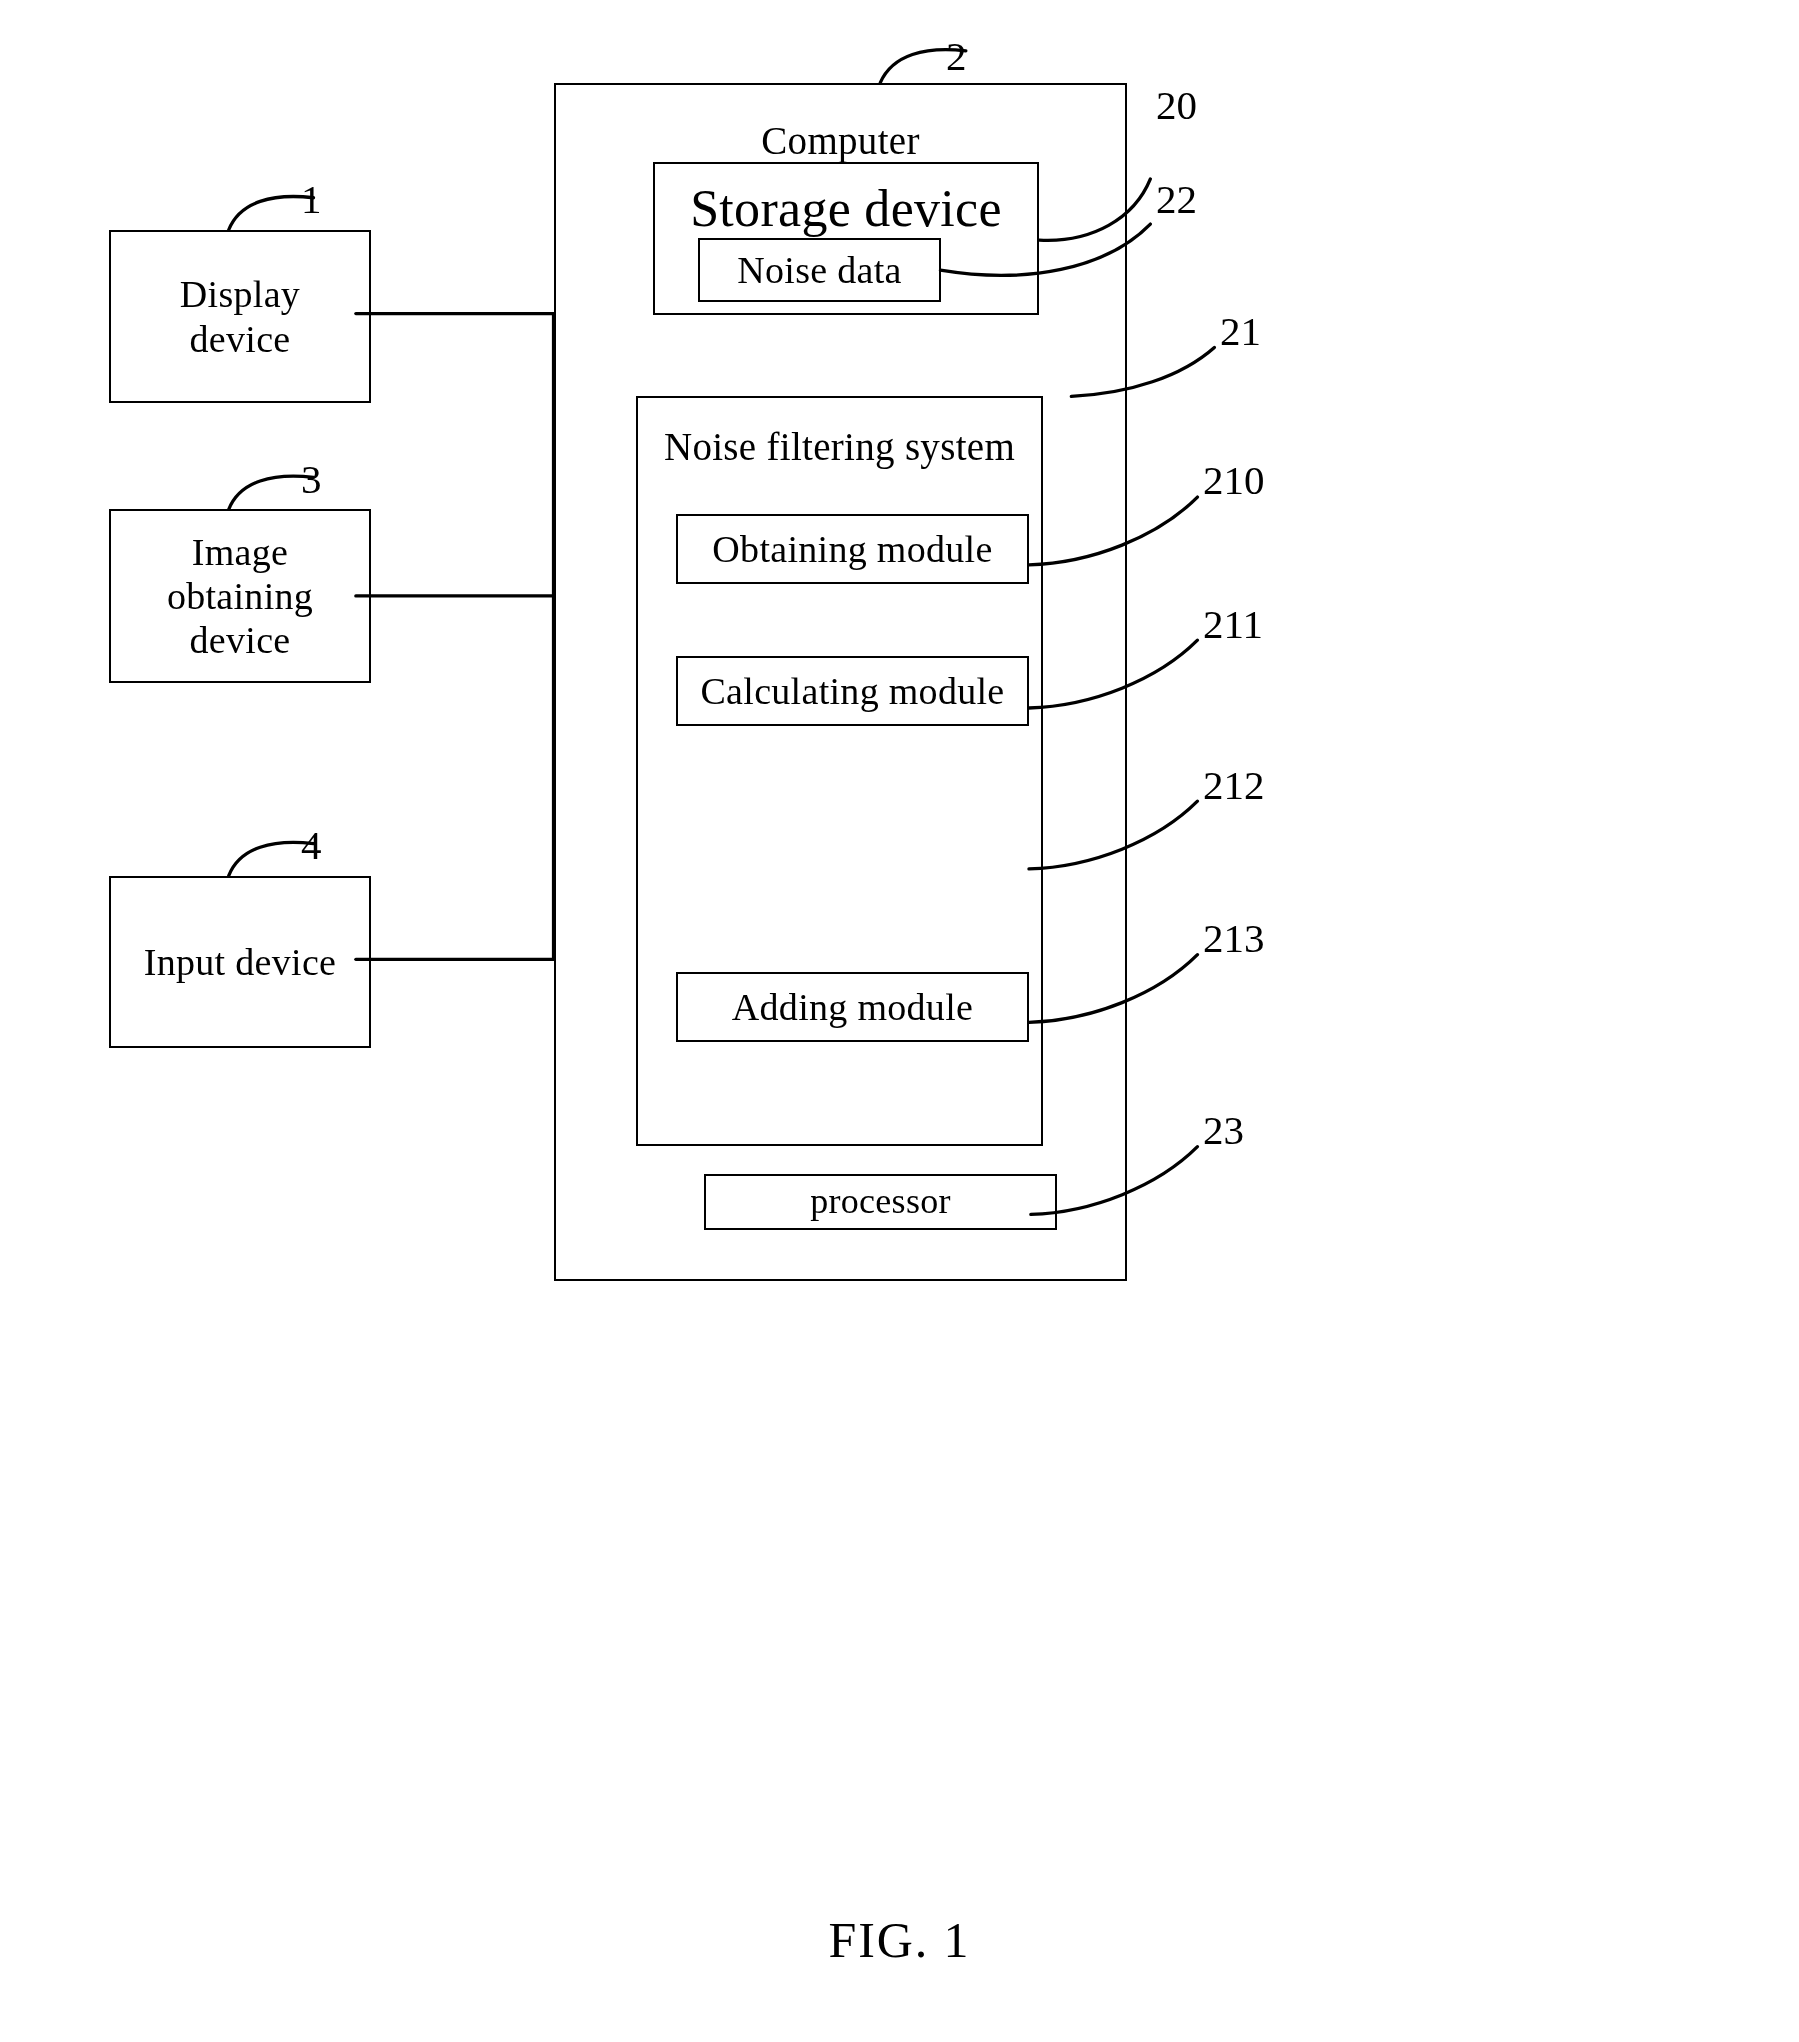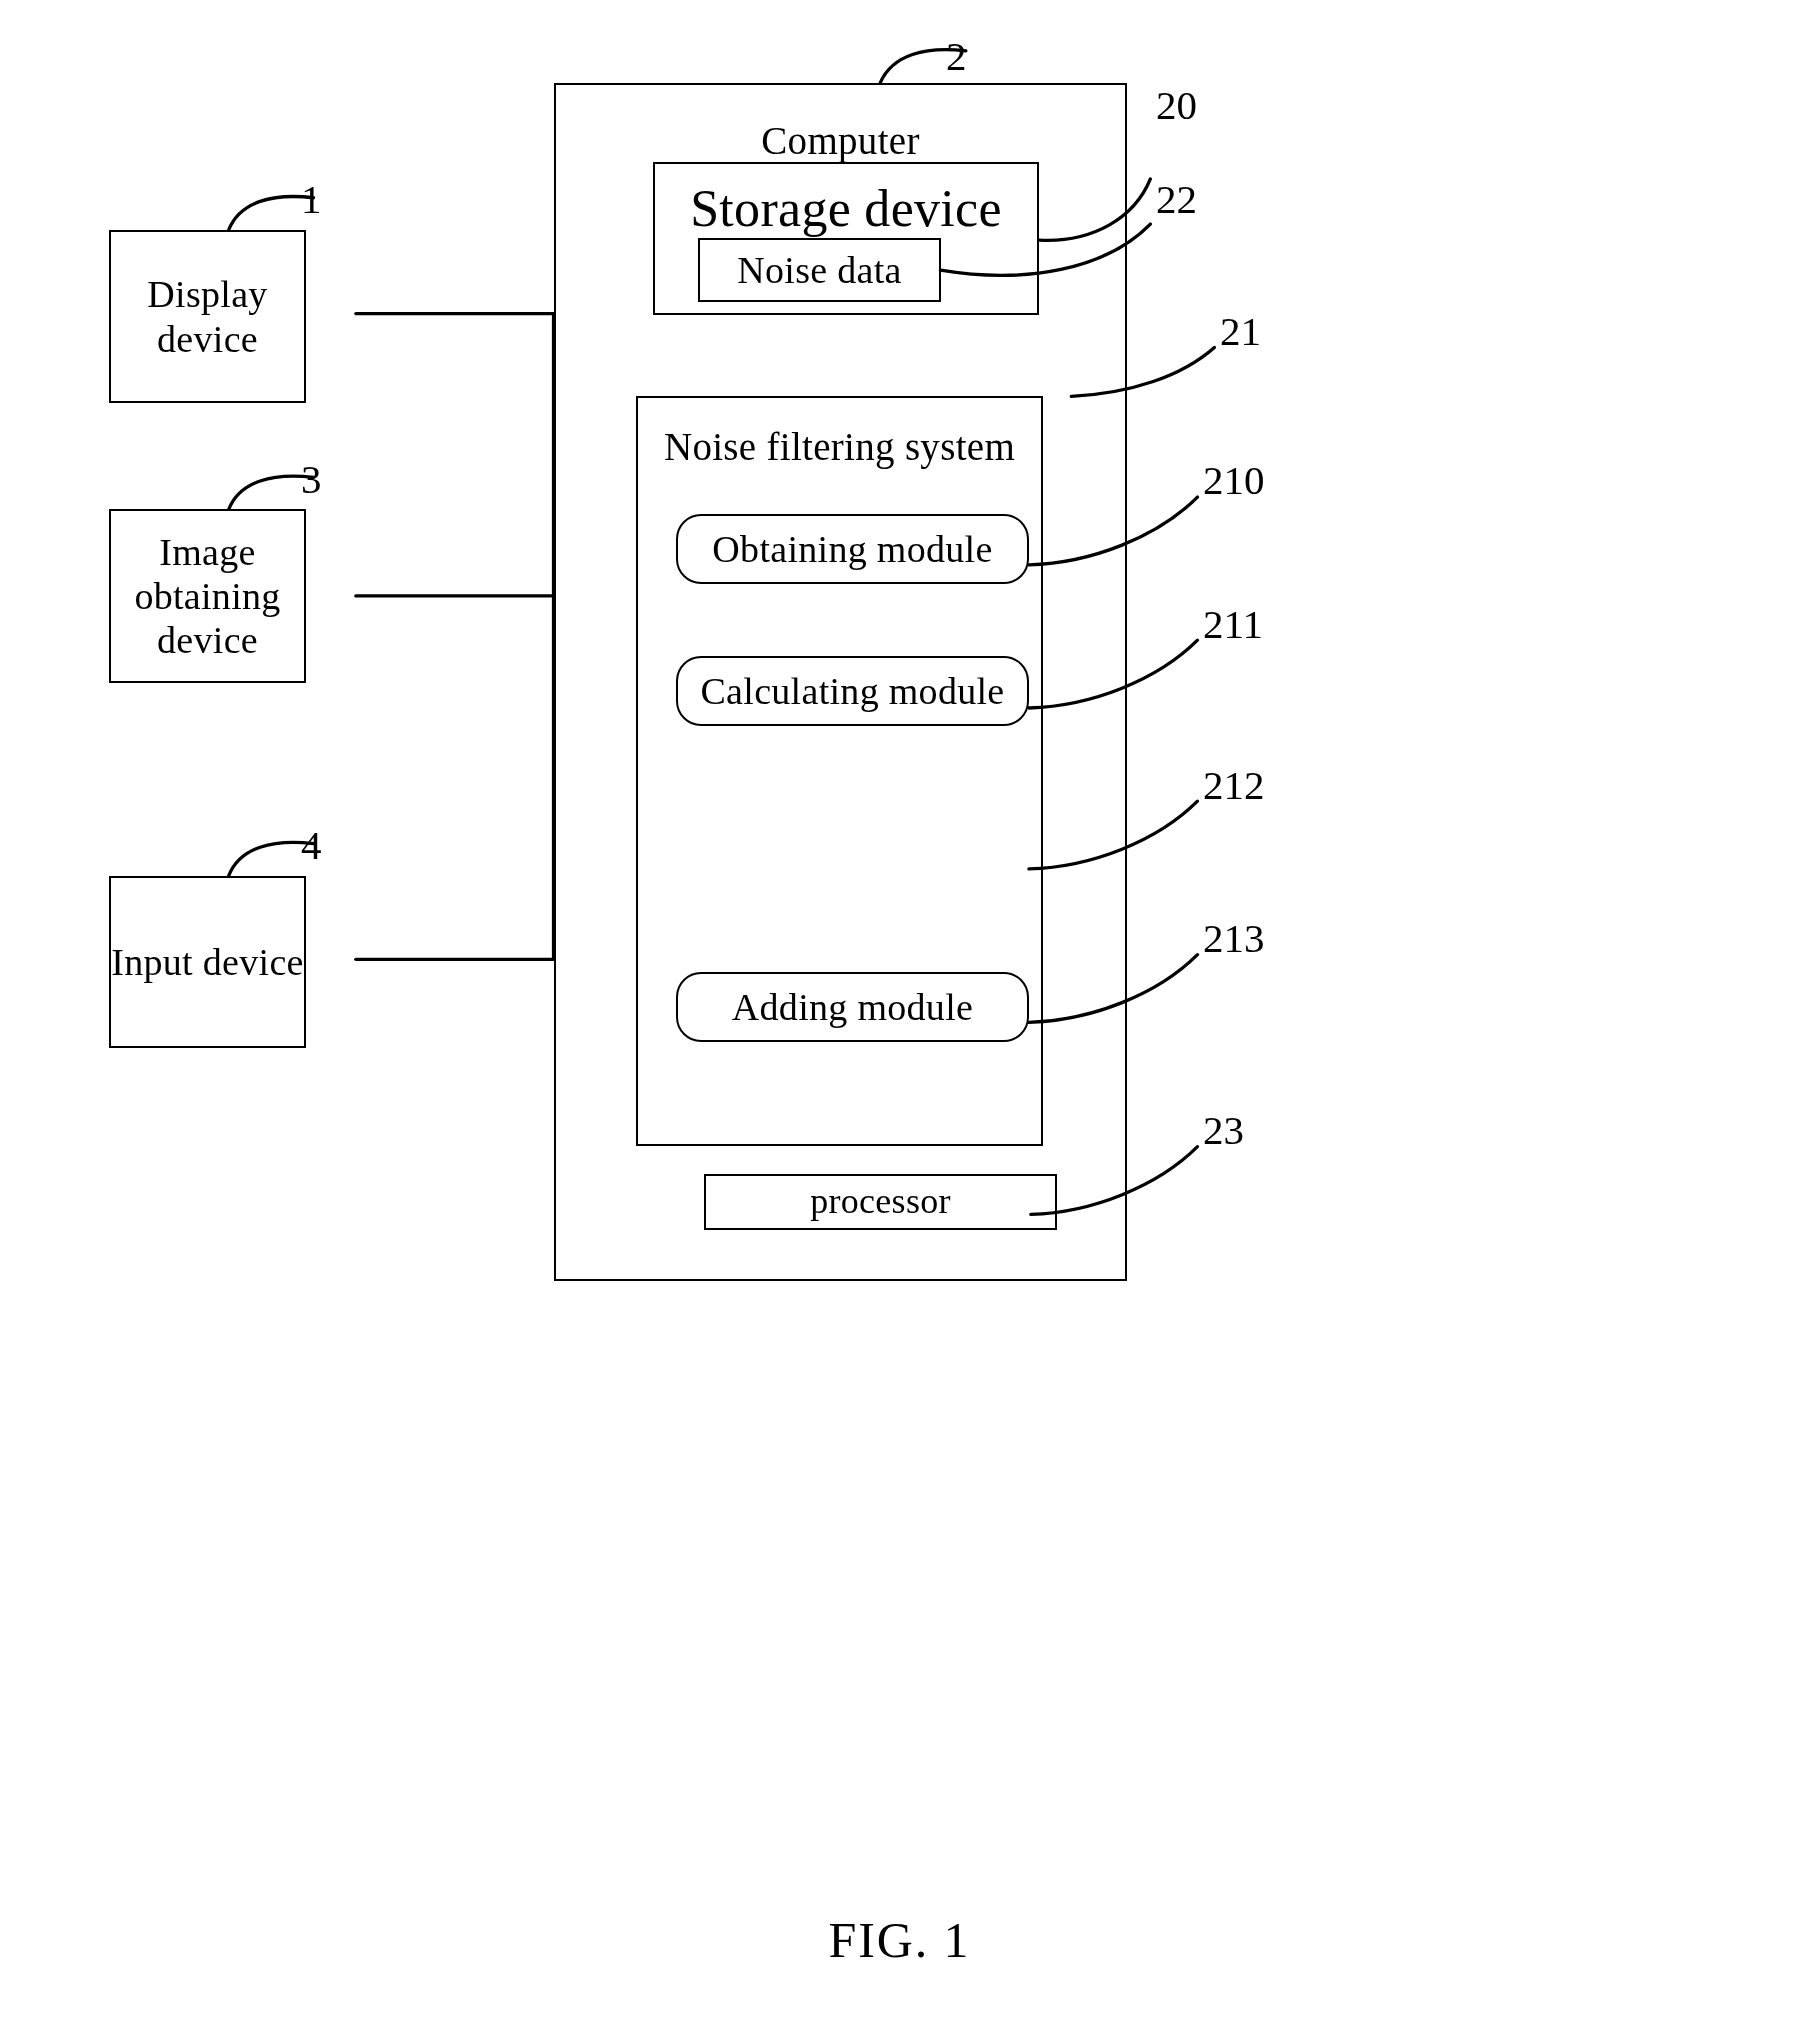--- a/index.html
+++ b/index.html
@@ -86,41 +86,40 @@
   }
   #noise-system-title {
     margin-top: 26px;
     font-size: 39px;
   }
   .module-box {
     left: 676px;
     width: 353px;
     height: 70px;
     border-width: 2.8px;
-    border-radius: 25px;
   }
   #module-0 { top: 514px; }
   #module-1 { top: 656px; }
   #module-2 { top: 817px; }
   #module-3 { top: 972px; }
   .module-label { font-size: 38px; }
 
   #processor-box {
     left: 704px;
     top: 1174px;
     width: 353px;
     height: 56px;
     border-width: 2.8px;
   }
   #processor-label { font-size: 36px; }
 
   
   .periph-box {
     left: 109px;
-    width: 197px;
+    width: 262px;
     border-width: 2.8px;
   }
   #periph-0 { top: 230px; height: 173px; }
   #periph-1 { top: 509px; height: 174px; }
   #periph-2 { top: 876px; height: 172px; }
   .periph-label { font-size: 38px; }
 
   
   .ref-num {
     position: absolute;

